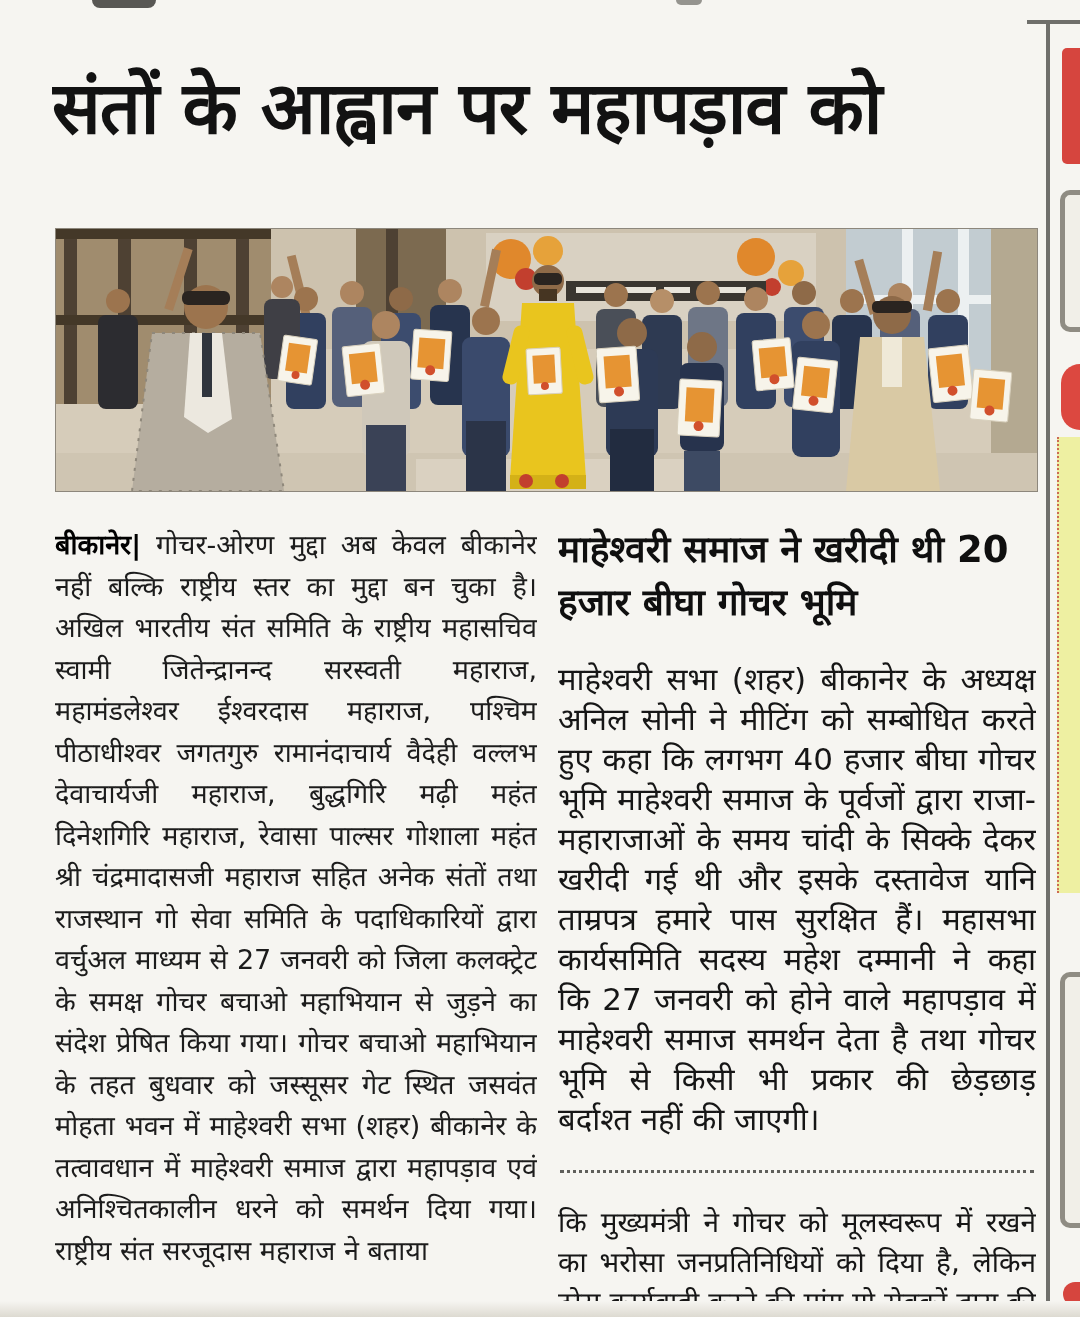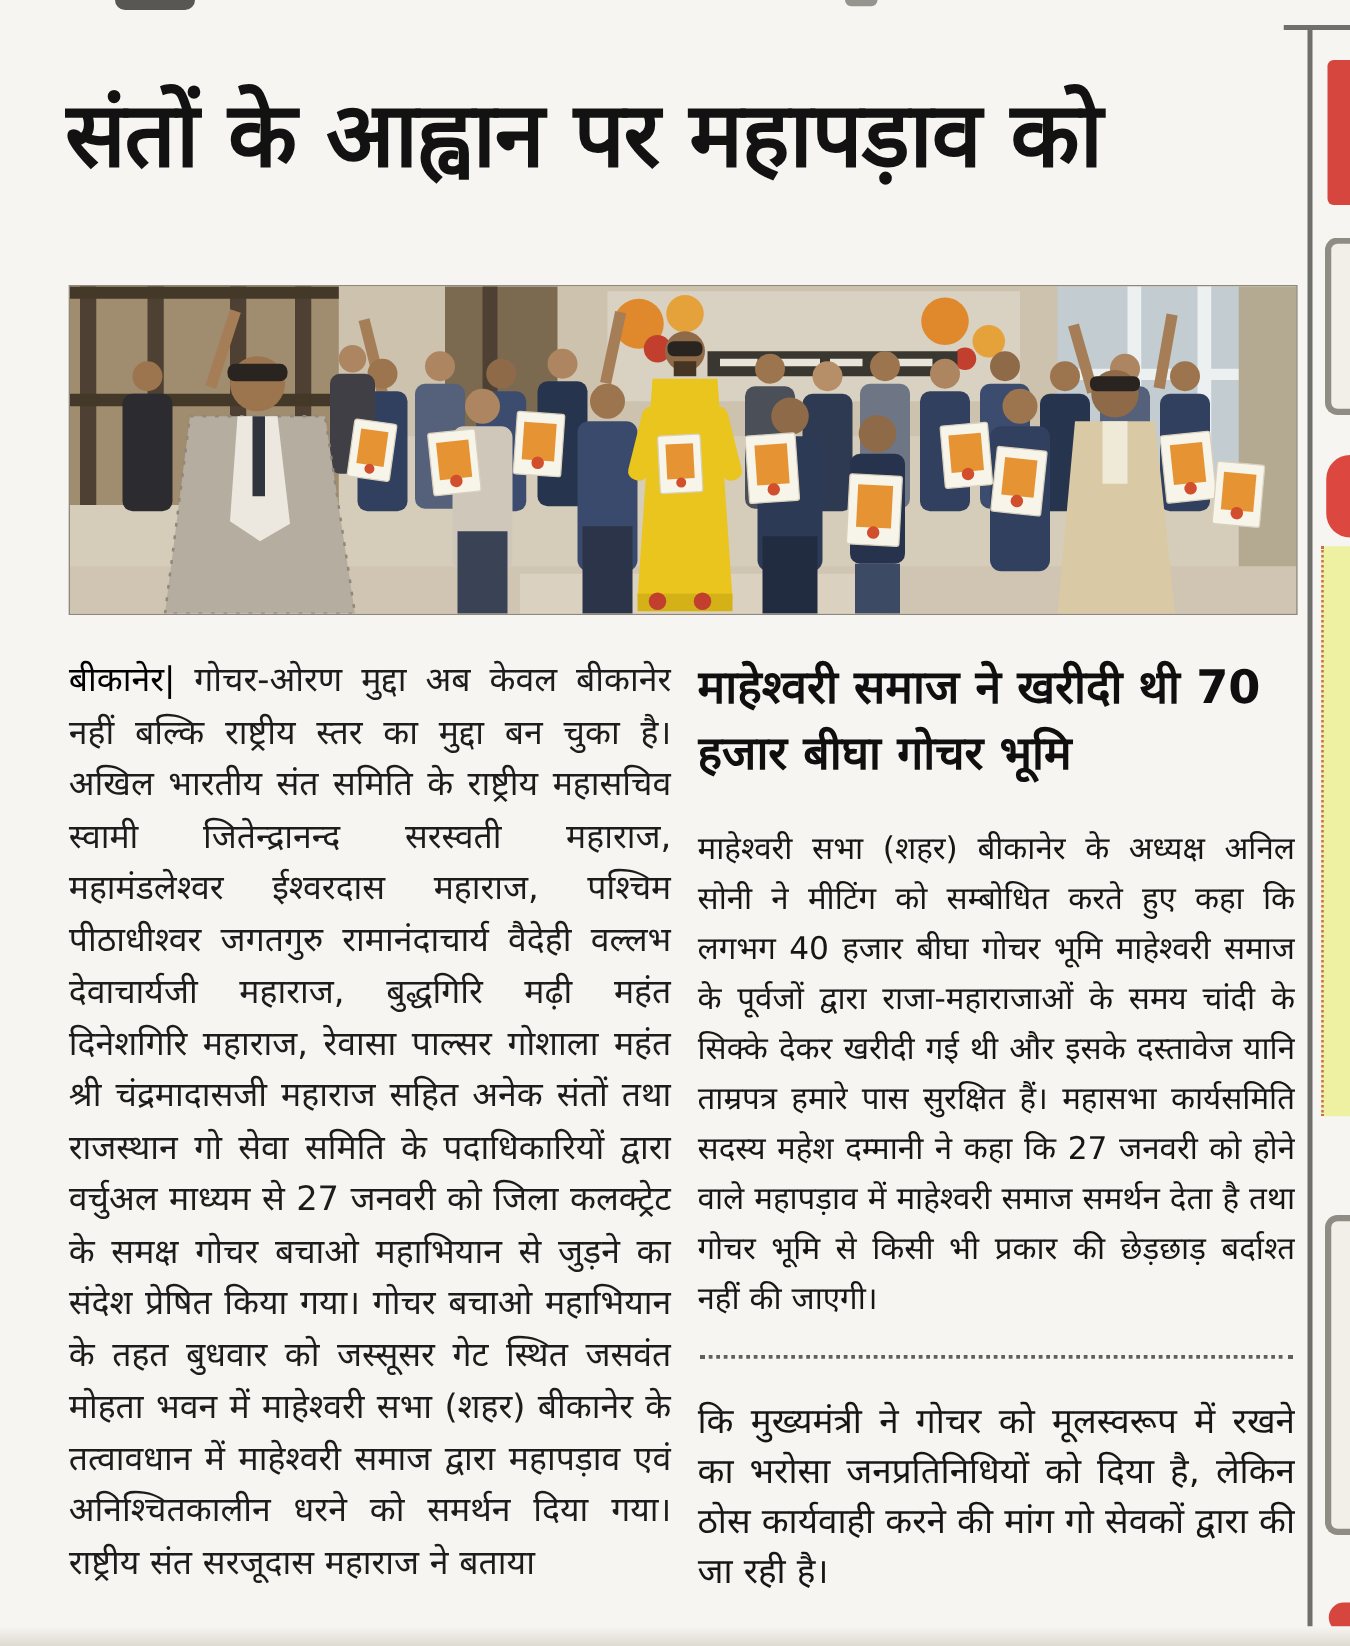--- a/index.html
+++ b/index.html
@@ -19,28 +19,28 @@
   .photo-frame {
     position:absolute; left:55px; top:228px; width:983px; height:264px;
     border:1px solid #8d877c; box-sizing:border-box; background:#d5cbb9; overflow:hidden;
   }
   .photo-frame svg { display:block; }
   
   .col-left {
     position:absolute; left:55px; top:497px; width:482px; height:808px; overflow:hidden;
     font-size:27px; line-height:41.5px; text-align:justify; color:#1c1c1c;
   }
-  .dateline { font-weight:normal; color:#000; }
+  .dateline { font-weight:bold; color:#000; }
   .col-right { position:absolute; left:558px; top:492px; width:478px; height:812px; overflow:hidden; }
   .subhead {
     font-size:37px; font-weight:800; line-height:53px; color:#0f0f0f;
   }
   .subhead .sh-line { display:block; white-space:nowrap; overflow:hidden; }
   .rc-body {
-    margin-top:17px; font-size:25px; line-height:40px; text-align:justify; color:#161616;
+    margin-top:17px; font-size:31px; line-height:40px; text-align:justify; color:#161616;
     max-height:488px; overflow:hidden;
   }
   .divider {
     border:none; border-top:3px dotted #5f5f5b; margin:24px 2px 0 2px; height:0;
   }
   .rc-para2 {
     margin-top:30px; font-size:28px; line-height:40px; text-align:justify; color:#161616;
     max-height:168px; overflow:hidden;
   }
   
@@ -286,21 +286,21 @@
     </g>
   </svg>
 </div>
 
 <p class="col-left">
   <span class="dateline">बीकानेर|</span><span> गोचर-ओरण मुद्दा अब केवल बीकानेर नहीं बल्कि राष्ट्रीय स्तर का मुद्दा बन चुका है। अखिल भारतीय संत समिति के राष्ट्रीय महासचिव स्वामी जितेन्द्रानन्द सरस्वती महाराज, महामंडलेश्वर ईश्वरदास महाराज, पश्चिम पीठाधीश्वर जगतगुरु रामानंदाचार्य वैदेही वल्लभ देवाचार्यजी महाराज, बुद्धगिरि मढ़ी महंत दिनेशगिरि महाराज, रेवासा पाल्सर गोशाला महंत श्री चंद्रमादासजी महाराज सहित अनेक संतों तथा राजस्थान गो सेवा समिति के पदाधिकारियों द्वारा वर्चुअल माध्यम से 27 जनवरी को जिला कलक्ट्रेट के समक्ष गोचर बचाओ महाभियान से जुड़ने का संदेश प्रेषित किया गया। गोचर बचाओ महाभियान के तहत बुधवार को जस्सूसर गेट स्थित जसवंत मोहता भवन में माहेश्वरी सभा (शहर) बीकानेर के तत्वावधान में माहेश्वरी समाज द्वारा महापड़ाव एवं अनिश्चितकालीन धरने को समर्थन दिया गया। राष्ट्रीय संत सरजूदास महाराज ने बताया</span>
 </p>
 
 <div class="col-right">
   <h2 class="subhead">
-    <span class="sh-line">माहेश्वरी समाज ने खरीदी थी 70</span>
+    <span class="sh-line">माहेश्वरी समाज ने खरीदी थी 20</span>
     <span class="sh-line">हजार बीघा गोचर भूमि</span>
   </h2>
   <p class="rc-body">माहेश्वरी सभा (शहर) बीकानेर के अध्यक्ष अनिल सोनी ने मीटिंग को सम्बोधित करते हुए कहा कि लगभग 40 हजार बीघा गोचर भूमि माहेश्वरी समाज के पूर्वजों द्वारा राजा-महाराजाओं के समय चांदी के सिक्के देकर खरीदी गई थी और इसके दस्तावेज यानि ताम्रपत्र हमारे पास सुरक्षित हैं। महासभा कार्यसमिति सदस्य महेश दम्मानी ने कहा कि 27 जनवरी को होने वाले महापड़ाव में माहेश्वरी समाज समर्थन देता है तथा गोचर भूमि से किसी भी प्रकार की छेड़छाड़ बर्दाश्त नहीं की जाएगी।</p>
   <hr class="divider">
   <p class="rc-para2">कि मुख्यमंत्री ने गोचर को मूलस्वरूप में रखने का भरोसा जनप्रतिनिधियों को दिया है, लेकिन ठोस कार्यवाही करने की मांग गो सेवकों द्वारा की जा रही है।</p>
 </div>
 
 <div class="h-rule-top"></div>
 <div class="v-rule"></div>
 <div class="edge-red-bar"></div>

